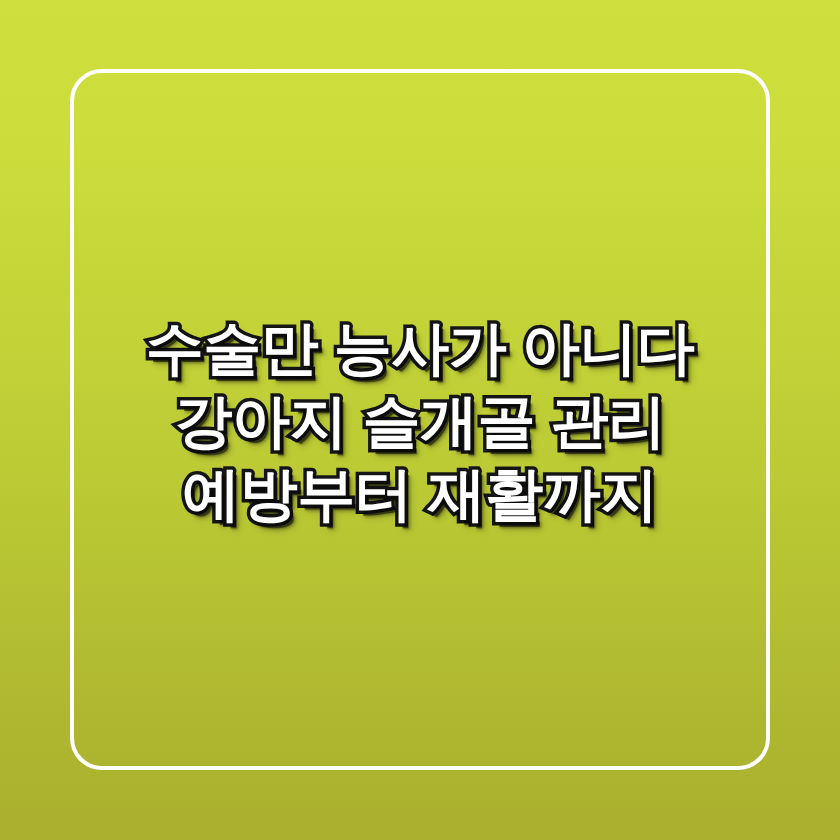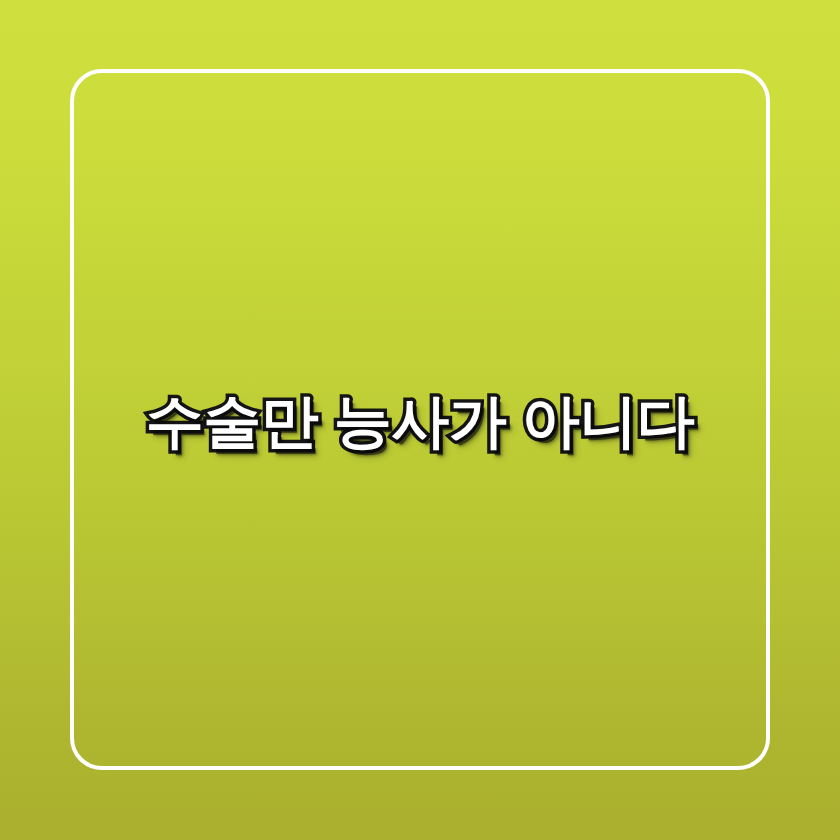--- a/index.html
+++ b/index.html
@@ -74,15 +74,17 @@
 </style>
 </head>
 <body>
 
 <div id="poster">
 
   <div id="frame"></div>
 
   <div id="headline">
     <span class="headline-line">수술만 능사가 아니다</span>
+    <span class="headline-line">강아지 슬개골 관리</span>
+    <span class="headline-line">예방부터 재활까지</span>
   </div>
 
 </div>
 
 </body></html>

